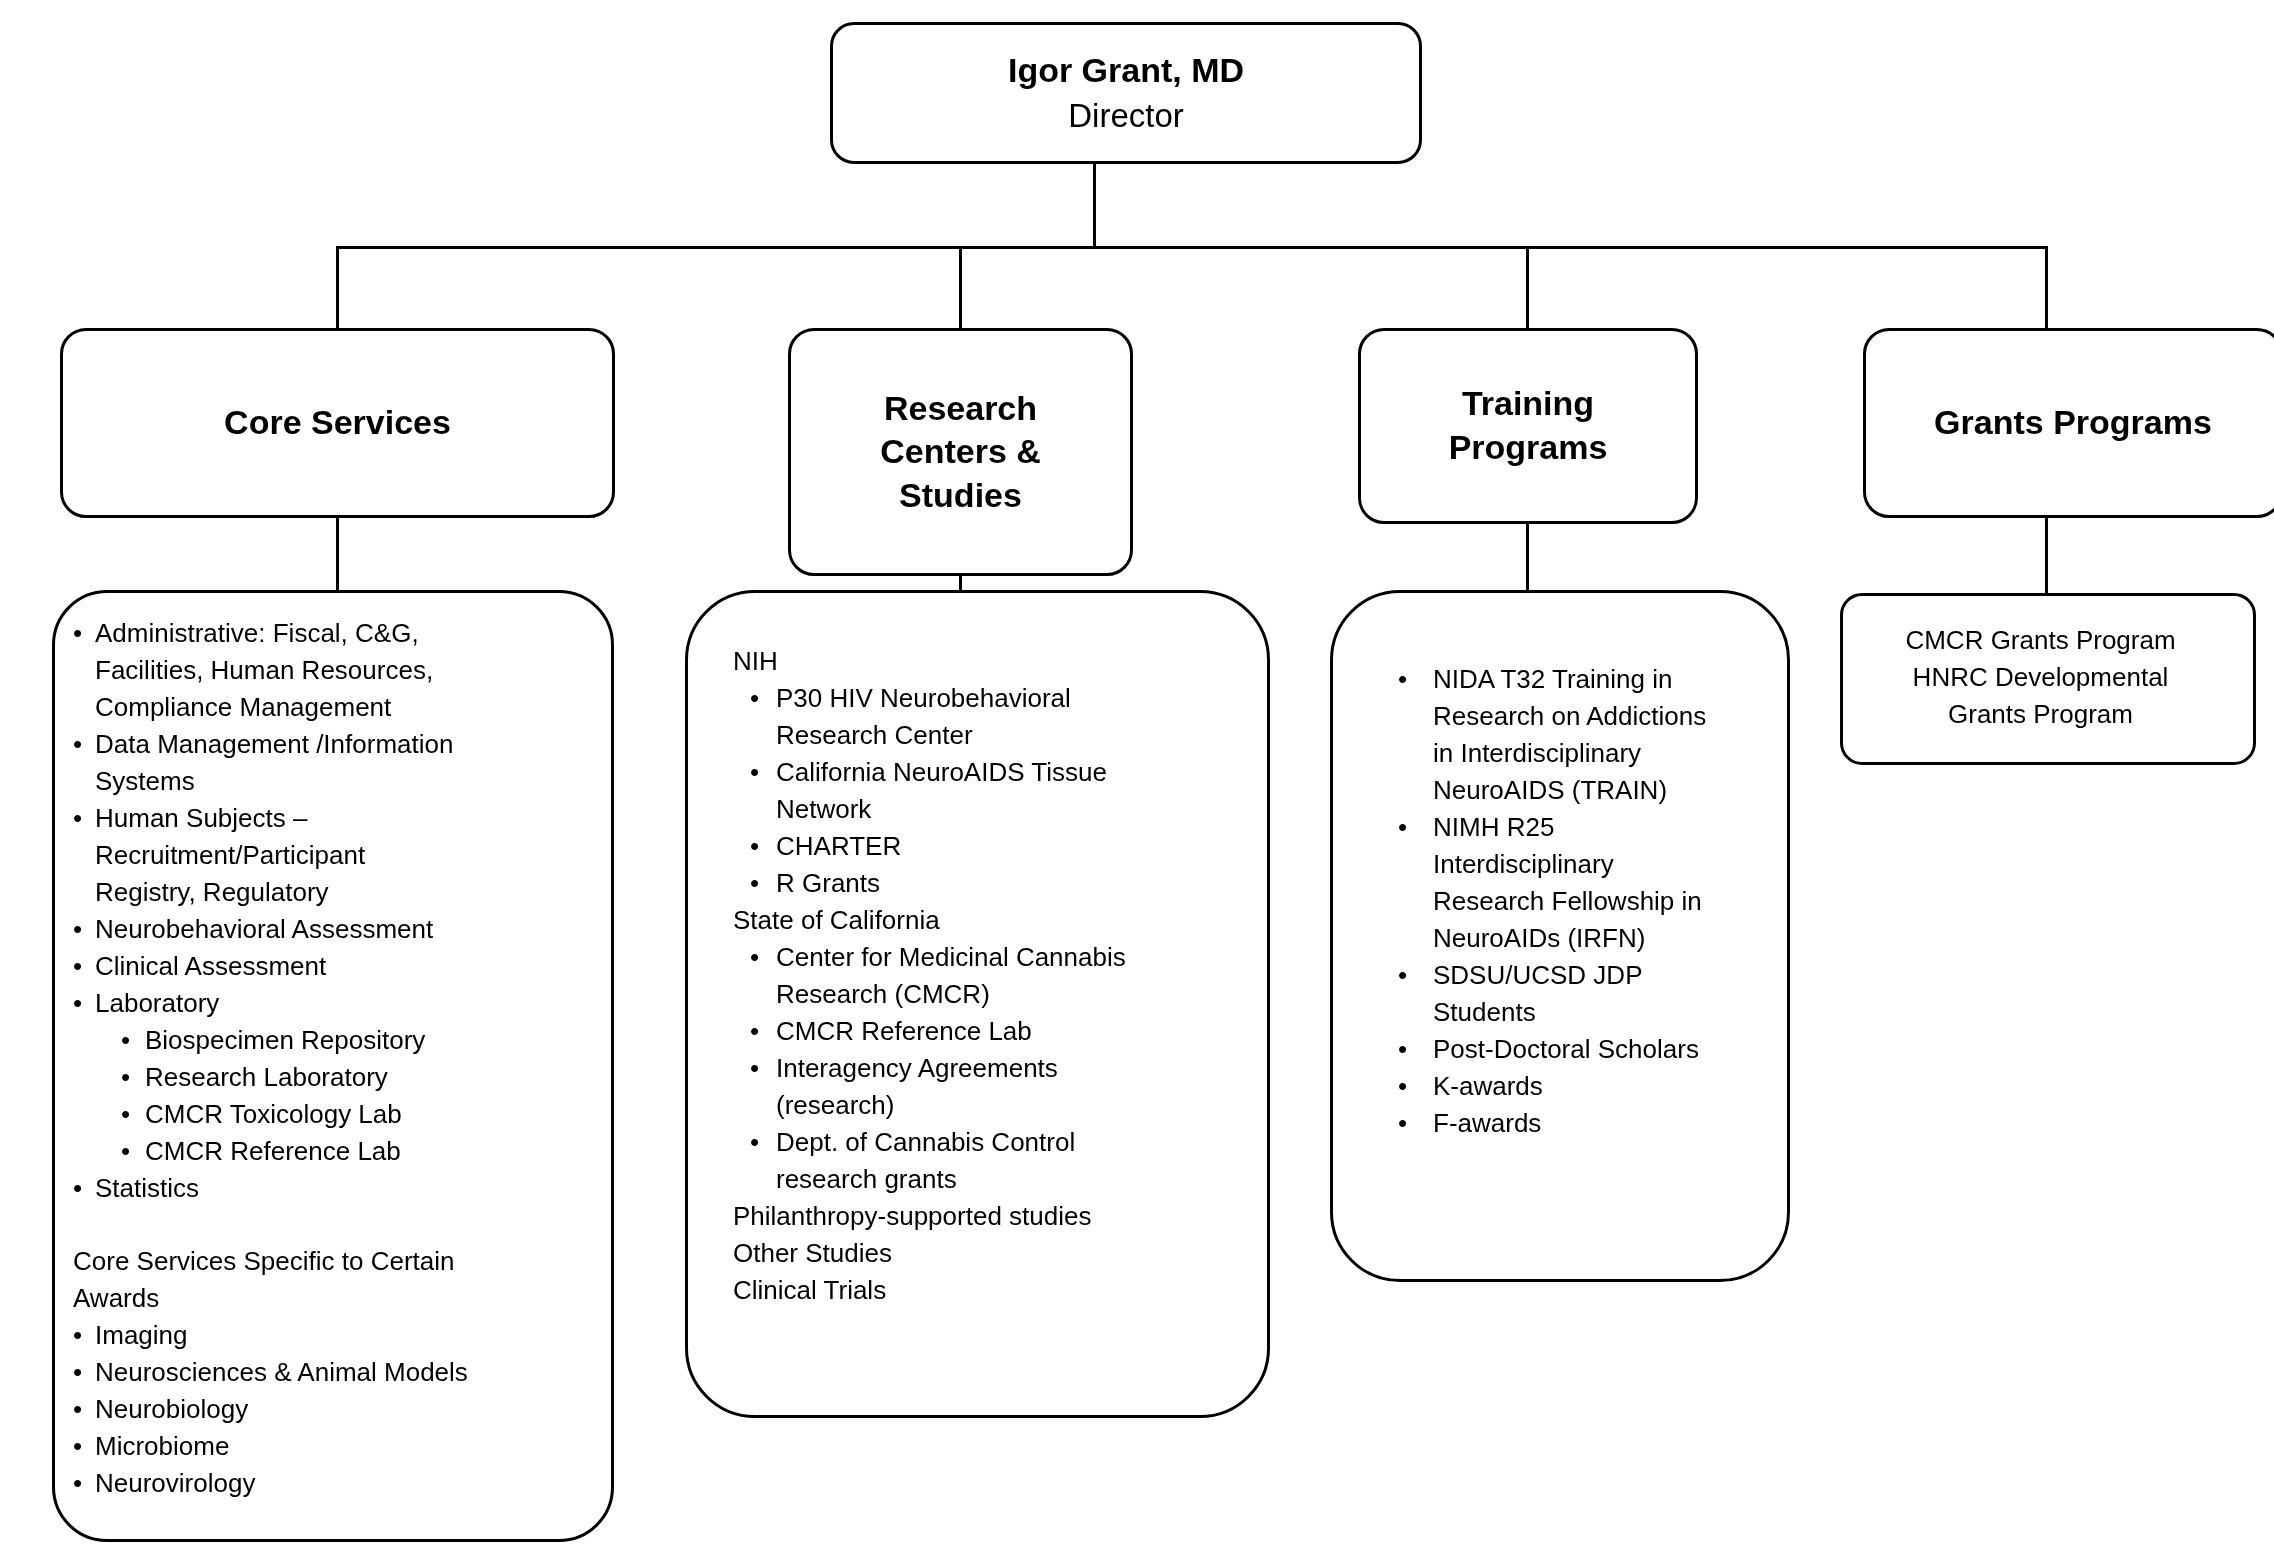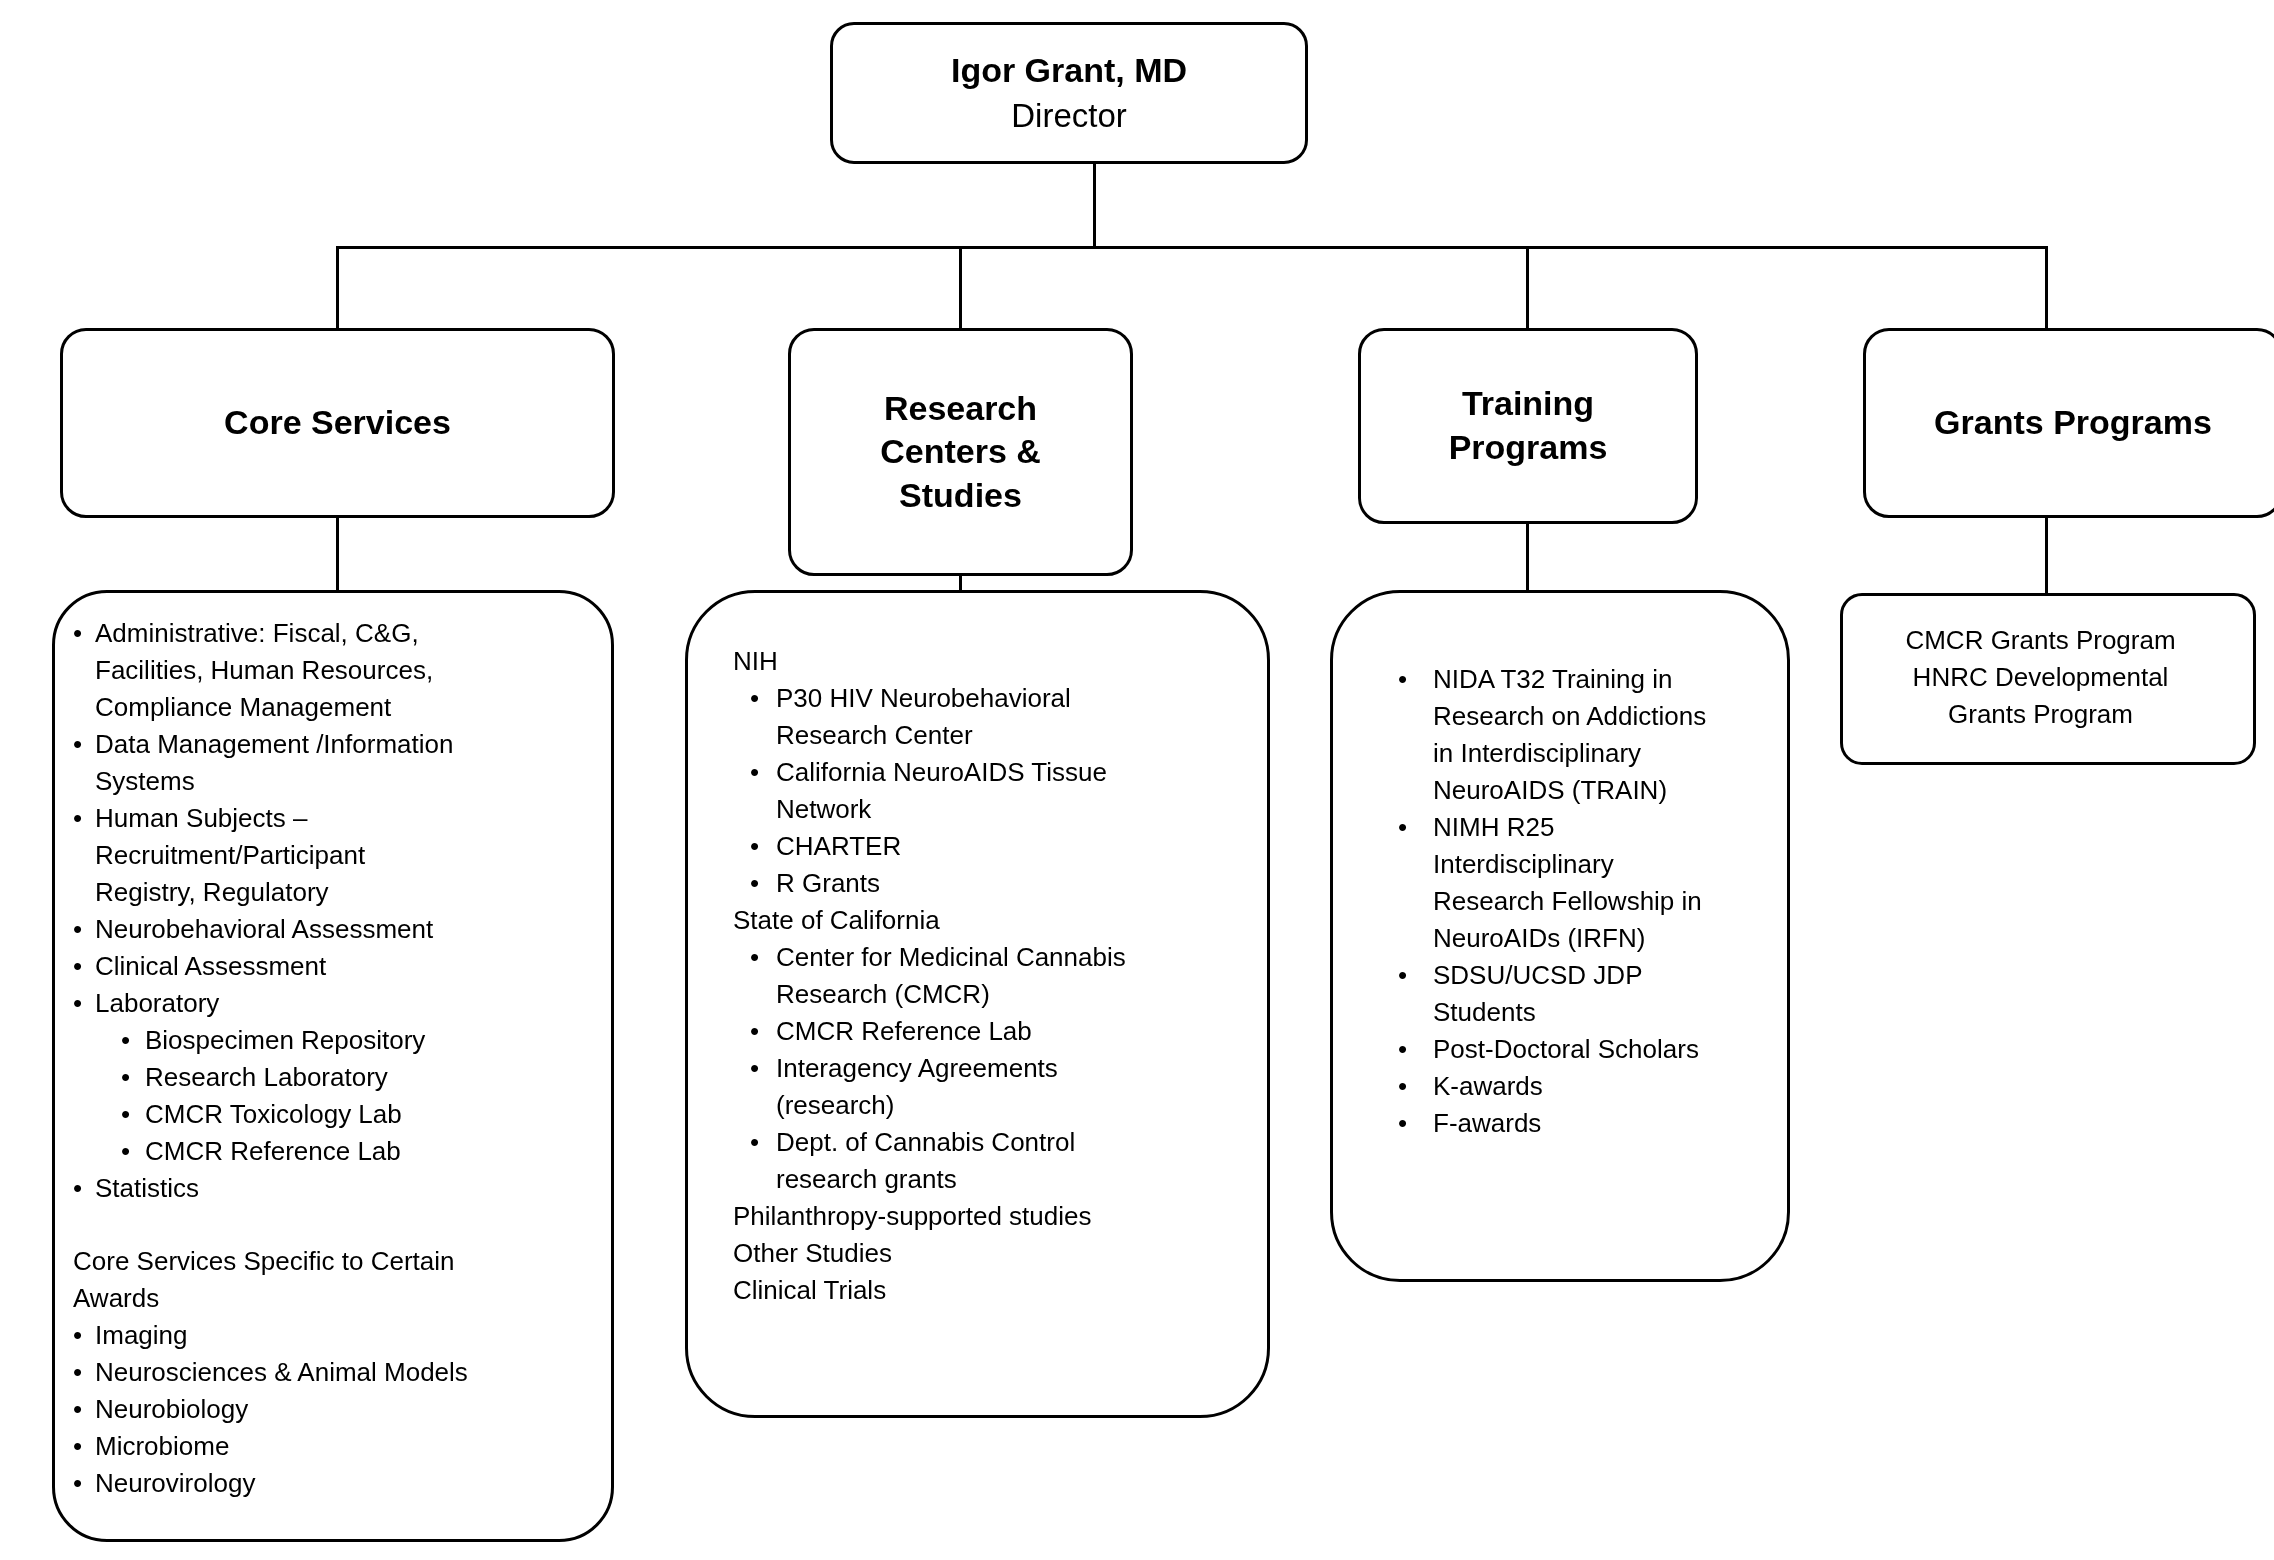--- a/index.html
+++ b/index.html
@@ -69,21 +69,21 @@
   .training-detail .li.bullet .marker { left: 0; }
 
   
   .grants-detail { border-radius: 22px; padding: 26px 73px 0 58px; text-align: center; }
 </style>
 </head>
 <body>
 
 <div class="canvas">
 
-  <div class="box director" style="left:830px; top:22px; width:478px; height:142px;text-align:center;">
+  <div class="box director" style="left:830px; top:22px; width:592px; height:142px;text-align:center;">
     <div class="name">Igor Grant, MD</div>
     <div>Director</div>
   </div>
 
   <div class="line v" style="left:1093px; top:164px; height:84px;"></div>
   <div class="line h" style="left:336px; top:246px; width:1712px;"></div>
 
   <div class="line v" style="left:336px; top:246px; height:82px;"></div>
   <div class="line v" style="left:959px; top:246px; height:82px;"></div>
   <div class="line v" style="left:1526px; top:246px; height:82px;"></div>

